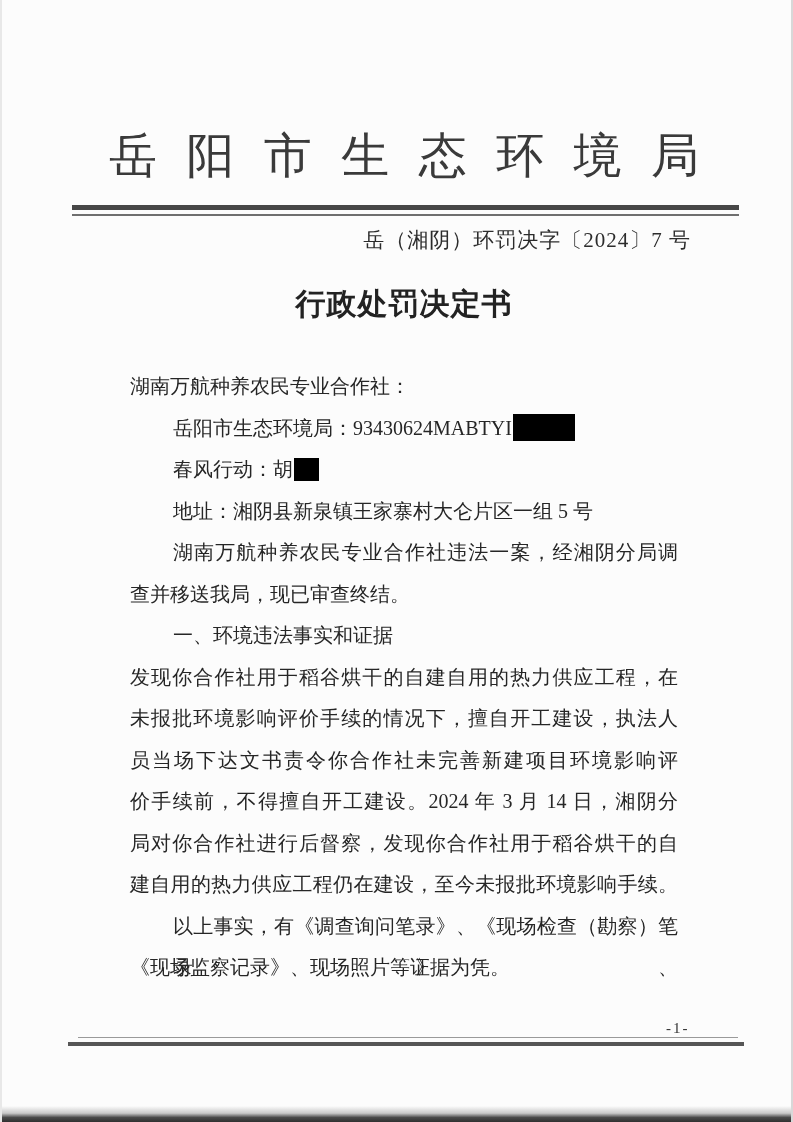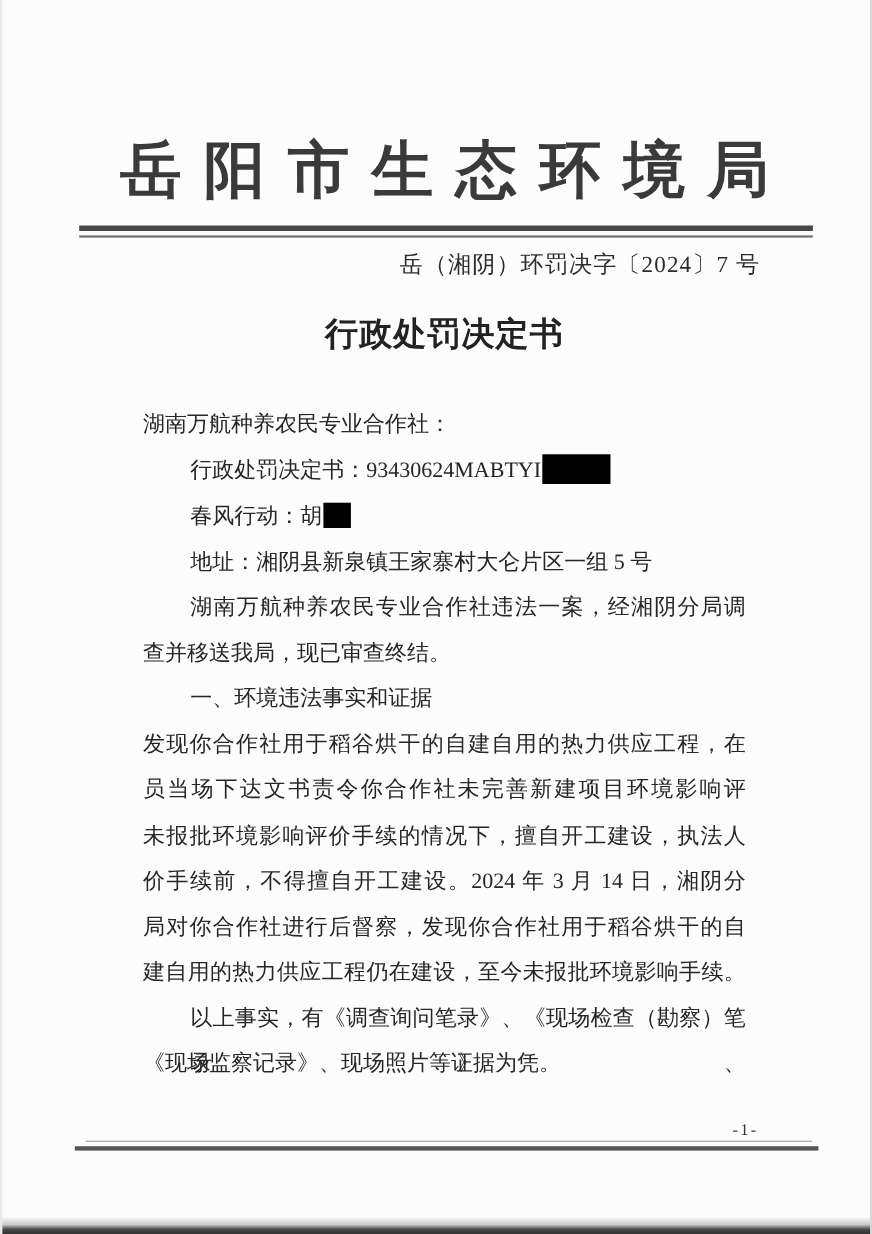--- a/index.html
+++ b/index.html
@@ -10,21 +10,21 @@
     font-family:"Liberation Serif","DejaVu Serif",serif;
     color:#262626;
     overflow:hidden;
     box-sizing:border-box;
     border-left:2px solid #e8e8e8;
     border-right:2px solid #d8d8d8;
   }
   .agency-name{
     position:absolute;
     top:116px;left:107px;width:590px;height:80px;
-    font-size:56px;font-weight:bold;color:#3a3a3a;
+    font-size:48px;font-weight:normal;color:#3a3a3a;
     line-height:80px;white-space:nowrap;
     text-align:justify;text-align-last:justify;
   }
   .rule-thick{position:absolute;left:70px;top:205px;width:667px;height:5px;background:#474747;}
   .rule-thin{position:absolute;left:70px;top:214px;width:667px;height:2px;background:#6f6f6f;}
   .doc-number{
     position:absolute;top:226px;right:100px;
     font-size:21px;letter-spacing:1px;color:#2c2c2c;white-space:nowrap;
   }
   .doc-title{
@@ -63,29 +63,29 @@
 
   <div class="rule-thick"></div>
   <div class="rule-thin"></div>
 
   <div class="doc-number">岳（湘阴）环罚决字〔2024〕7 号</div>
 
   <div class="doc-title">行政处罚决定书</div>
 
   <div class="doc-body">
       <div class="line"><span>湖南万航种养农民专业合作社：</span></div>
-      <div class="line indent"><span>行政处罚决定书：93430624MABTYI</span><span class="redact" style="width: 62px; height: 27px; background: rgb(0, 0, 0);"></span></div>
+      <div class="line indent"><span>岳阳市生态环境局：93430624MABTYI</span><span class="redact" style="width: 62px; height: 27px; background: rgb(0, 0, 0);"></span></div>
       <div class="line indent"><span>春风行动：胡</span><span class="redact" style="width: 25px; height: 23px; background: rgb(0, 0, 0);"></span></div>
       <div class="line indent"><span>地址：湘阴县新泉镇王家寨村大仑片区一组 5 号</span></div>
       <div class="line indent fill"><span>湖南万航种养农民专业合作社违法一案，经湘阴分局调</span></div>
       <div class="line"><span>查并移送我局，现已审查终结。</span></div>
       <div class="line indent"><span>一、环境违法事实和证据</span></div>
       <div class="line fill"><span>发现你合作社用于稻谷烘干的自建自用的热力供应工程，在</span></div>
+      <div class="line fill"><span>未报批环境影响评价手续的情况下，擅自开工建设，执法人</span></div>
       <div class="line fill"><span>员当场下达文书责令你合作社未完善新建项目环境影响评</span></div>
-      <div class="line fill"><span>未报批环境影响评价手续的情况下，擅自开工建设，执法人</span></div>
       <div class="line fill"><span>价手续前，不得擅自开工建设。2024 年 3 月 14 日，湘阴分</span></div>
       <div class="line fill"><span>局对你合作社进行后督察，发现你合作社用于稻谷烘干的自</span></div>
       <div class="line fill"><span>建自用的热力供应工程仍在建设，至今未报批环境影响手续。</span></div>
       <div class="line indent fill"><span>以上事实，有《调查询问笔录》、《现场检查（勘察）笔录》、</span></div>
       <div class="line"><span>《现场监察记录》、现场照片等证据为凭。</span></div>
     </div>
 
   <div class="page-number">-1-</div>
 
   <div class="footer-rule-thin"></div>

